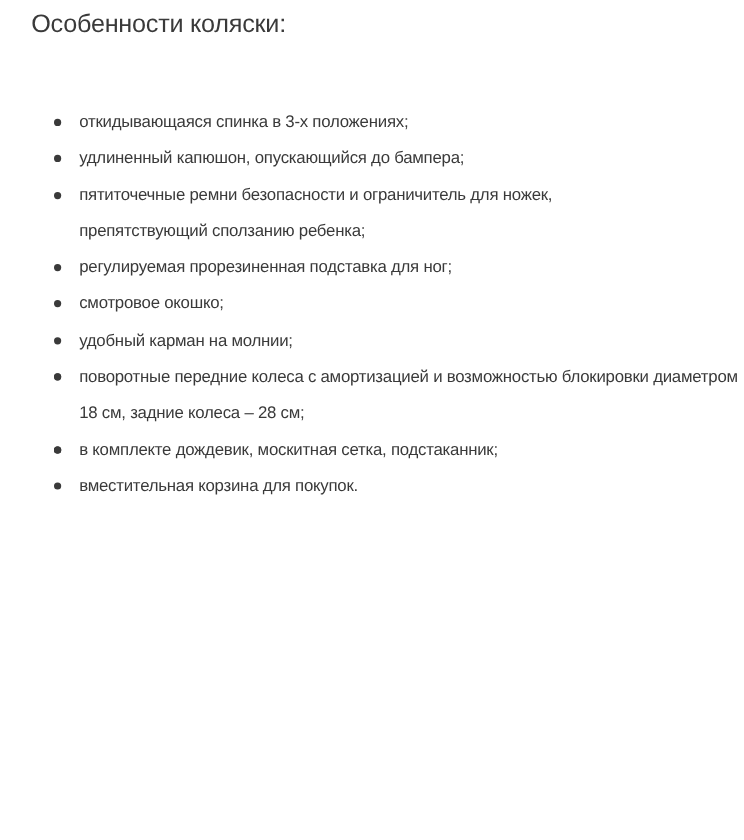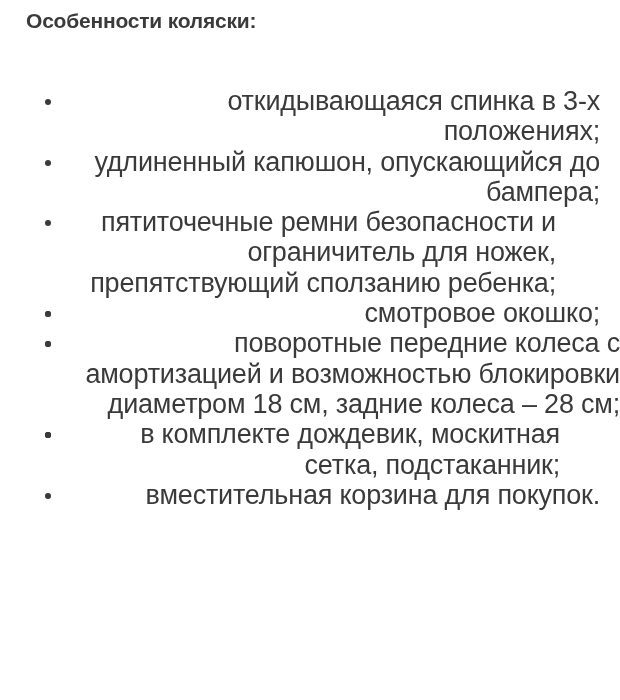--- a/index.html
+++ b/index.html
@@ -4,45 +4,46 @@
 <style>
   html, body { margin: 0; padding: 0; background: #ffffff; }
   body {
     width: 620px; height: 700px; overflow: hidden;
     font-family: "Liberation Sans", "DejaVu Sans", sans-serif;
     color: #3a3a3a;
   }
   .wrap { position: relative; padding: 6px 0 0 26px; }
   .title {
     font-size: 21px; line-height: 30px; margin: 0;
-    font-weight: bold; letter-spacing: -0.2px;
+    font-weight: normal; letter-spacing: -0.2px;
   }
   ul.features {
     list-style: none; margin: 50px 0 0 0; padding: 0;
   }
   ul.features li {
-    position: relative; font-size: 27px; line-height: 30.3px;
-    padding-left: 40px; padding-right: 20px; letter-spacing: -0.2px; text-align: right;
+    position: relative; font-size: 14px; line-height: 30.3px;
+    padding-left: 40px; padding-right: 20px; letter-spacing: -0.2px;
   }
   ul.features li .bullet {
     position: absolute; left: 19px; top: 13px;
     width: 6px; height: 6px; border-radius: 50%; background: #3a3a3a;
   }
 </style>
 </head>
 <body>
 
 <div class="wrap">
   <p class="title">Особенности коляски:</p>
   <ul class="features">
     <li><span class="bullet"></span><span>откидывающаяся спинка в 3-х положениях;</span></li>
     <li style=""><span class="bullet"></span><span>удлиненный капюшон, опускающийся до бампера;</span></li>
     <li style="padding-right:64px"><span class="bullet"></span><span>пятиточечные ремни безопасности и ограничитель для ножек, препятствующий сползанию ребенка;</span></li>
-    <li style="padding-right:50px"><span class="bullet"></span></li>
+    <li style="padding-right:50px"><span class="bullet"></span><span>регулируемая прорезиненная подставка для ног;</span></li>
     <li><span class="bullet"></span><span>смотровое окошко;</span></li>
+    <li><span class="bullet"></span><span>удобный карман на молнии;</span></li>
     <li><span class="bullet"></span></li>
     <li style="padding-right:0"><span class="bullet"></span><span>поворотные передние колеса с амортизацией и возможностью блокировки диаметром 18 см, задние колеса – 28 см;</span></li>
     <li><span class="bullet"></span></li>
     <li style="padding-right:0"><span class="bullet"></span></li>
     <li style="padding-right:60px"><span class="bullet"></span><span>в комплекте дождевик, москитная сетка, подстаканник;</span></li>
     <li><span class="bullet"></span><span>вместительная корзина для покупок.</span></li>
   </ul>
 </div>
 
 </body></html>

